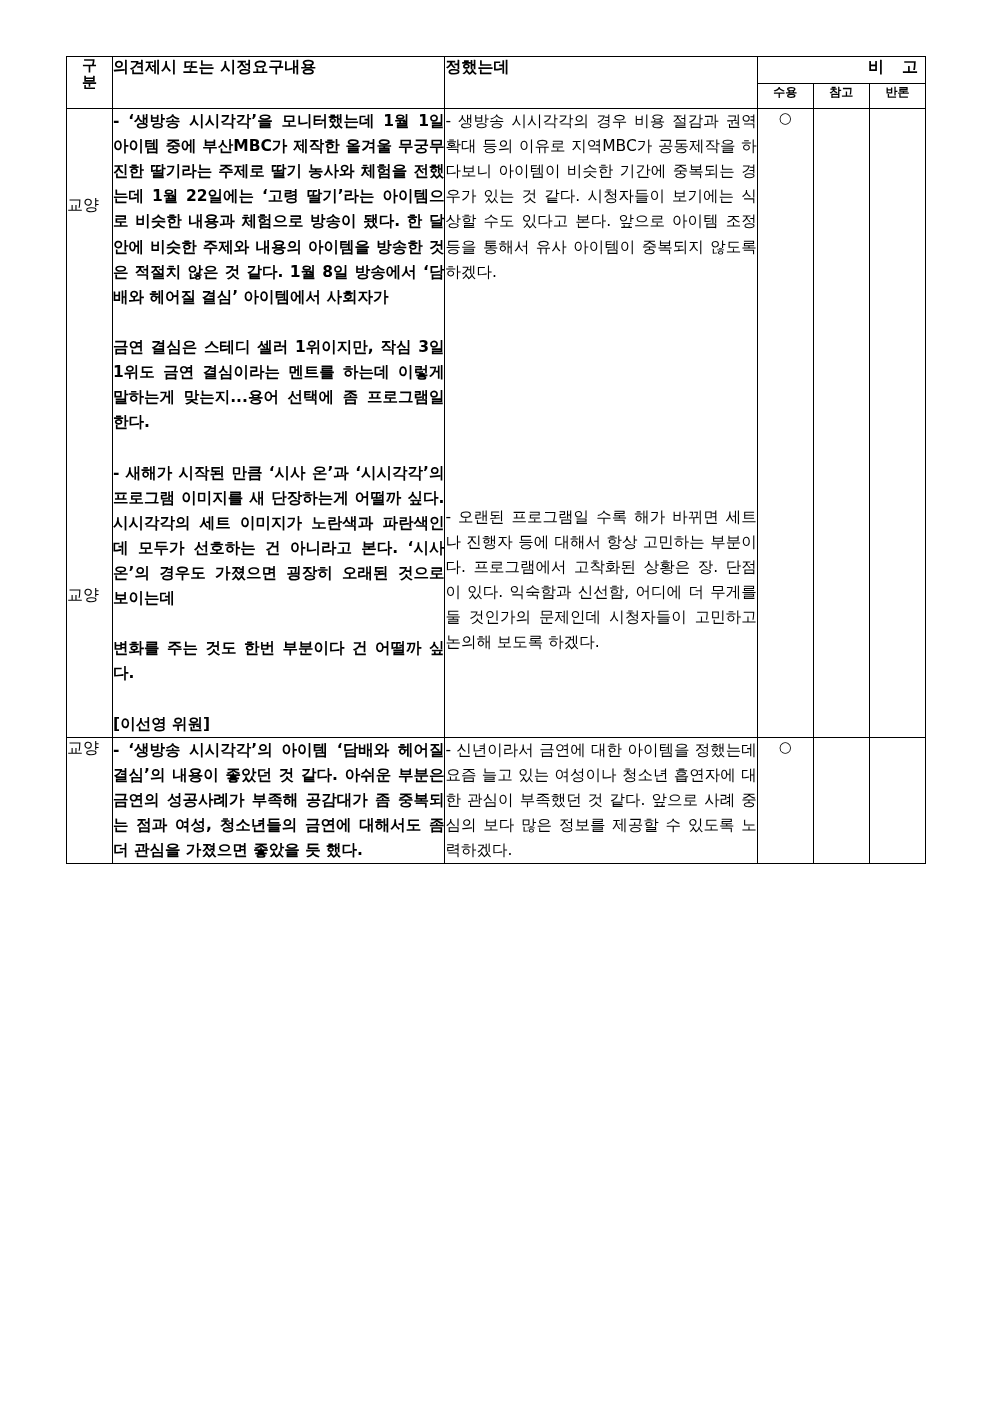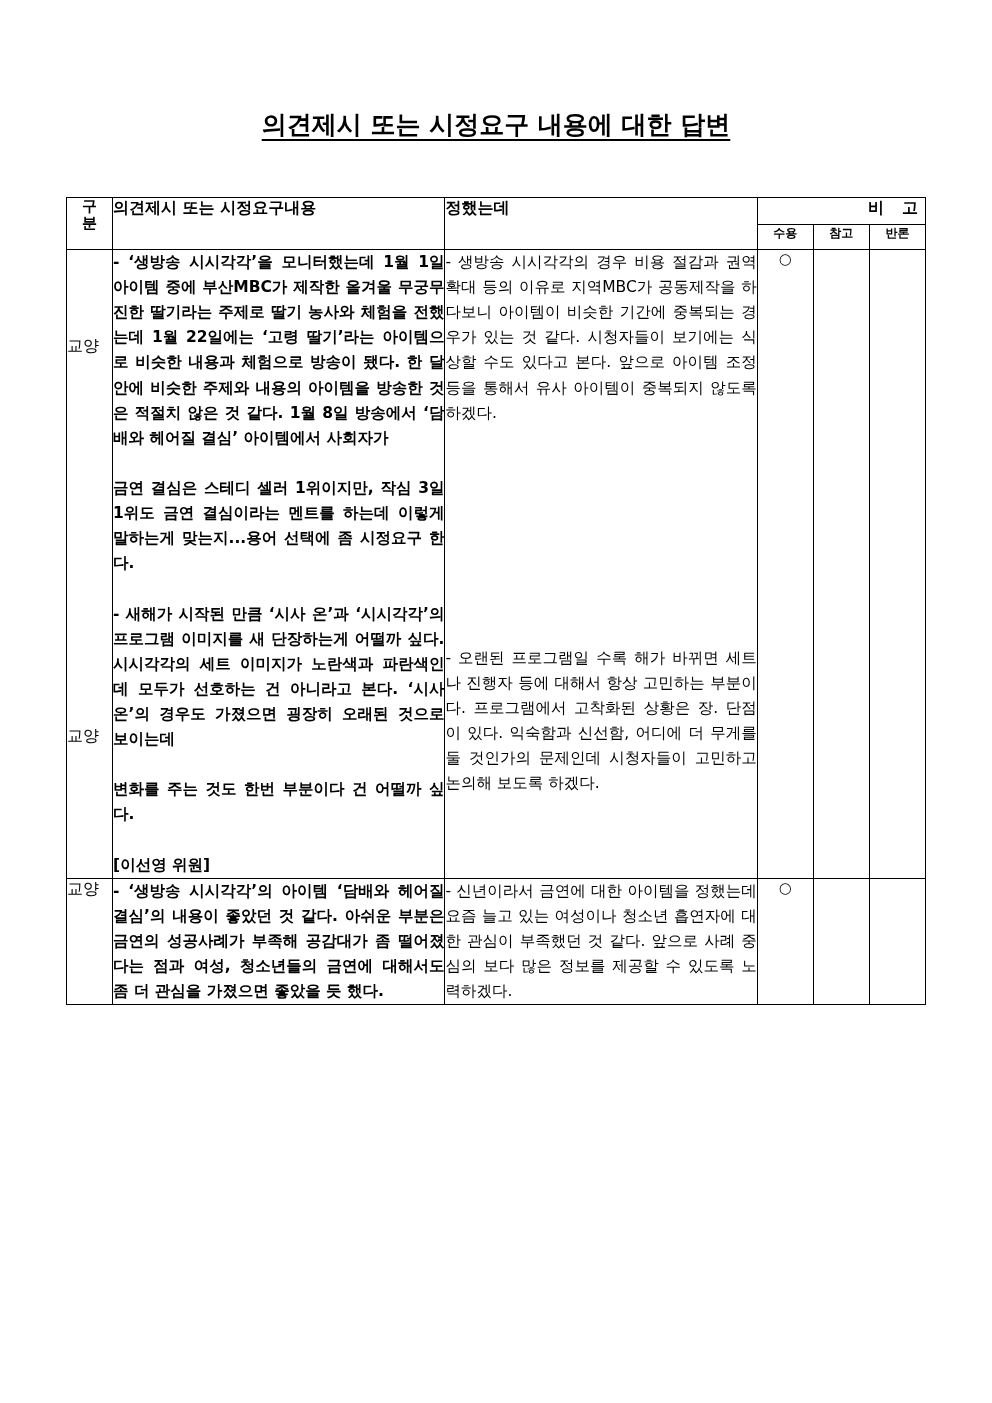--- a/index.html
+++ b/index.html
@@ -114,21 +114,20 @@
     font-size: 15px;
     vertical-align: middle;
   }
   .mark-cell-1 { padding-top: 0; }
 </style>
 </head>
 <body>
 
 <div class="page">
 
-  <div class="doc-title">의견제시 또는 시정요구 내용에 대한 답변</div>
 
   <table class="main">
     <colgroup>
       <col class="col-gubun">
       <col class="col-opinion">
       <col class="col-answer">
       <col class="col-small">
       <col class="col-small">
       <col class="col-small">
     </colgroup>
@@ -149,38 +148,38 @@
       </tr>
     </thead>
     <tbody>
       <tr>
         <td class="cell-gubun">
           <div class="g1">교양</div>
           <div class="g2">교양</div>
         </td>
         <td class="body-cell">
           <p>- ‘생방송 시시각각’을 모니터했는데 1월 1일 아이템 중에 부산MBC가 제작한 올겨울 무궁무진한 딸기라는 주제로 딸기 농사와  체험을 전했는데 1월 22일에는 ‘고령 딸기’라는 아이템으로 비슷한  내용과 체험으로 방송이 됐다. 한 달안에 비슷한 주제와  내용의 아이템을 방송한 것은 적절치 않은 것 같다. 1월 8일 방송에서 ‘담배와 헤어질 결심’ 아이템에서  사회자가</p>
-          <p>금연  결심은  스테디  셀러  1위이지만, 작심 3일 1위도 금연 결심이라는 멘트를 하는데 이렇게 말하는게 맞는지...용어 선택에 좀 시정요구 한다.</p>
+          <p>금연  결심은  스테디  셀러  1위이지만, 작심 3일 1위도 금연 결심이라는 멘트를 하는데 이렇게 말하는게 맞는지...용어 선택에 좀 프로그램일 한다.</p>
           <p>- 새해가 시작된 만큼 ‘시사 온’과 ‘시시각각’의 프로그램 이미지를 새 단장하는게 어떨까 싶다. 시시각각의 세트 이미지가 노란색과 파란색인데 모두가 선호하는 건 아니라고 본다. ‘시사 온’의 경우도 가졌으면 굉장히 오래된 것으로 보이는데</p>
           <p>변화를 주는 것도 한번 부분이다 건 어떨까 싶다.</p>
           <p>[이선영 위원]</p>
         </td>
         <td class="answer-cell">
           <p>- 생방송 시시각각의  경우 비용 절감과 권역확대 등의 이유로 지역MBC가  공동제작을  하다보니 아이템이 비슷한 기간에 중복되는 경우가 있는 것 같다. 시청자들이 보기에는 식상할 수도 있다고 본다. 앞으로 아이템 조정 등을 통해서 유사 아이템이 중복되지 않도록 하겠다.</p>
           <div class="answer-spacer-1"></div>
           <p>- 오랜된 프로그램일 수록 해가 바뀌면 세트나 진행자 등에 대해서 항상 고민하는 부분이다. 프로그램에서 고착화된 상황은 장. 단점이 있다. 익숙함과 신선함, 어디에 더 무게를 둘 것인가의 문제인데 시청자들이 고민하고 논의해 보도록 하겠다.</p>
         </td>
         <td class="mark-cell mark-cell-1">○</td>
         <td class="mark-cell"></td>
         <td class="mark-cell"></td>
       </tr>
       <tr>
         <td class="cell-gubun cell-gubun-single">교양</td>
         <td class="body-cell">
-          <p>- ‘생방송 시시각각’의 아이템 ‘담배와 헤어질 결심’의 내용이 좋았던 것 같다. 아쉬운 부분은 금연의 성공사례가 부족해 공감대가 좀 떨어졌다는 점과 여성, 청소년들의 금연에 대해서도 좀 더 관심을 가졌으면 좋았을 듯 했다.</p>
+          <p>- ‘생방송 시시각각’의 아이템 ‘담배와 헤어질 결심’의 내용이 좋았던 것 같다. 아쉬운 부분은 금연의 성공사례가 부족해 공감대가 좀 중복되는 점과 여성, 청소년들의 금연에 대해서도 좀 더 관심을 가졌으면 좋았을 듯 했다.</p>
         </td>
         <td class="answer-cell">
           <p>- 신년이라서 금연에 대한 아이템을 정했는데 요즘 늘고 있는 여성이나 청소년 흡연자에 대한 관심이 부족했던 것 같다. 앞으로 사례 중심의 보다 많은 정보를 제공할 수 있도록 노력하겠다.</p>
         </td>
         <td class="mark-cell">○</td>
         <td class="mark-cell"></td>
         <td class="mark-cell"></td>
       </tr>
     </tbody>
   </table>

